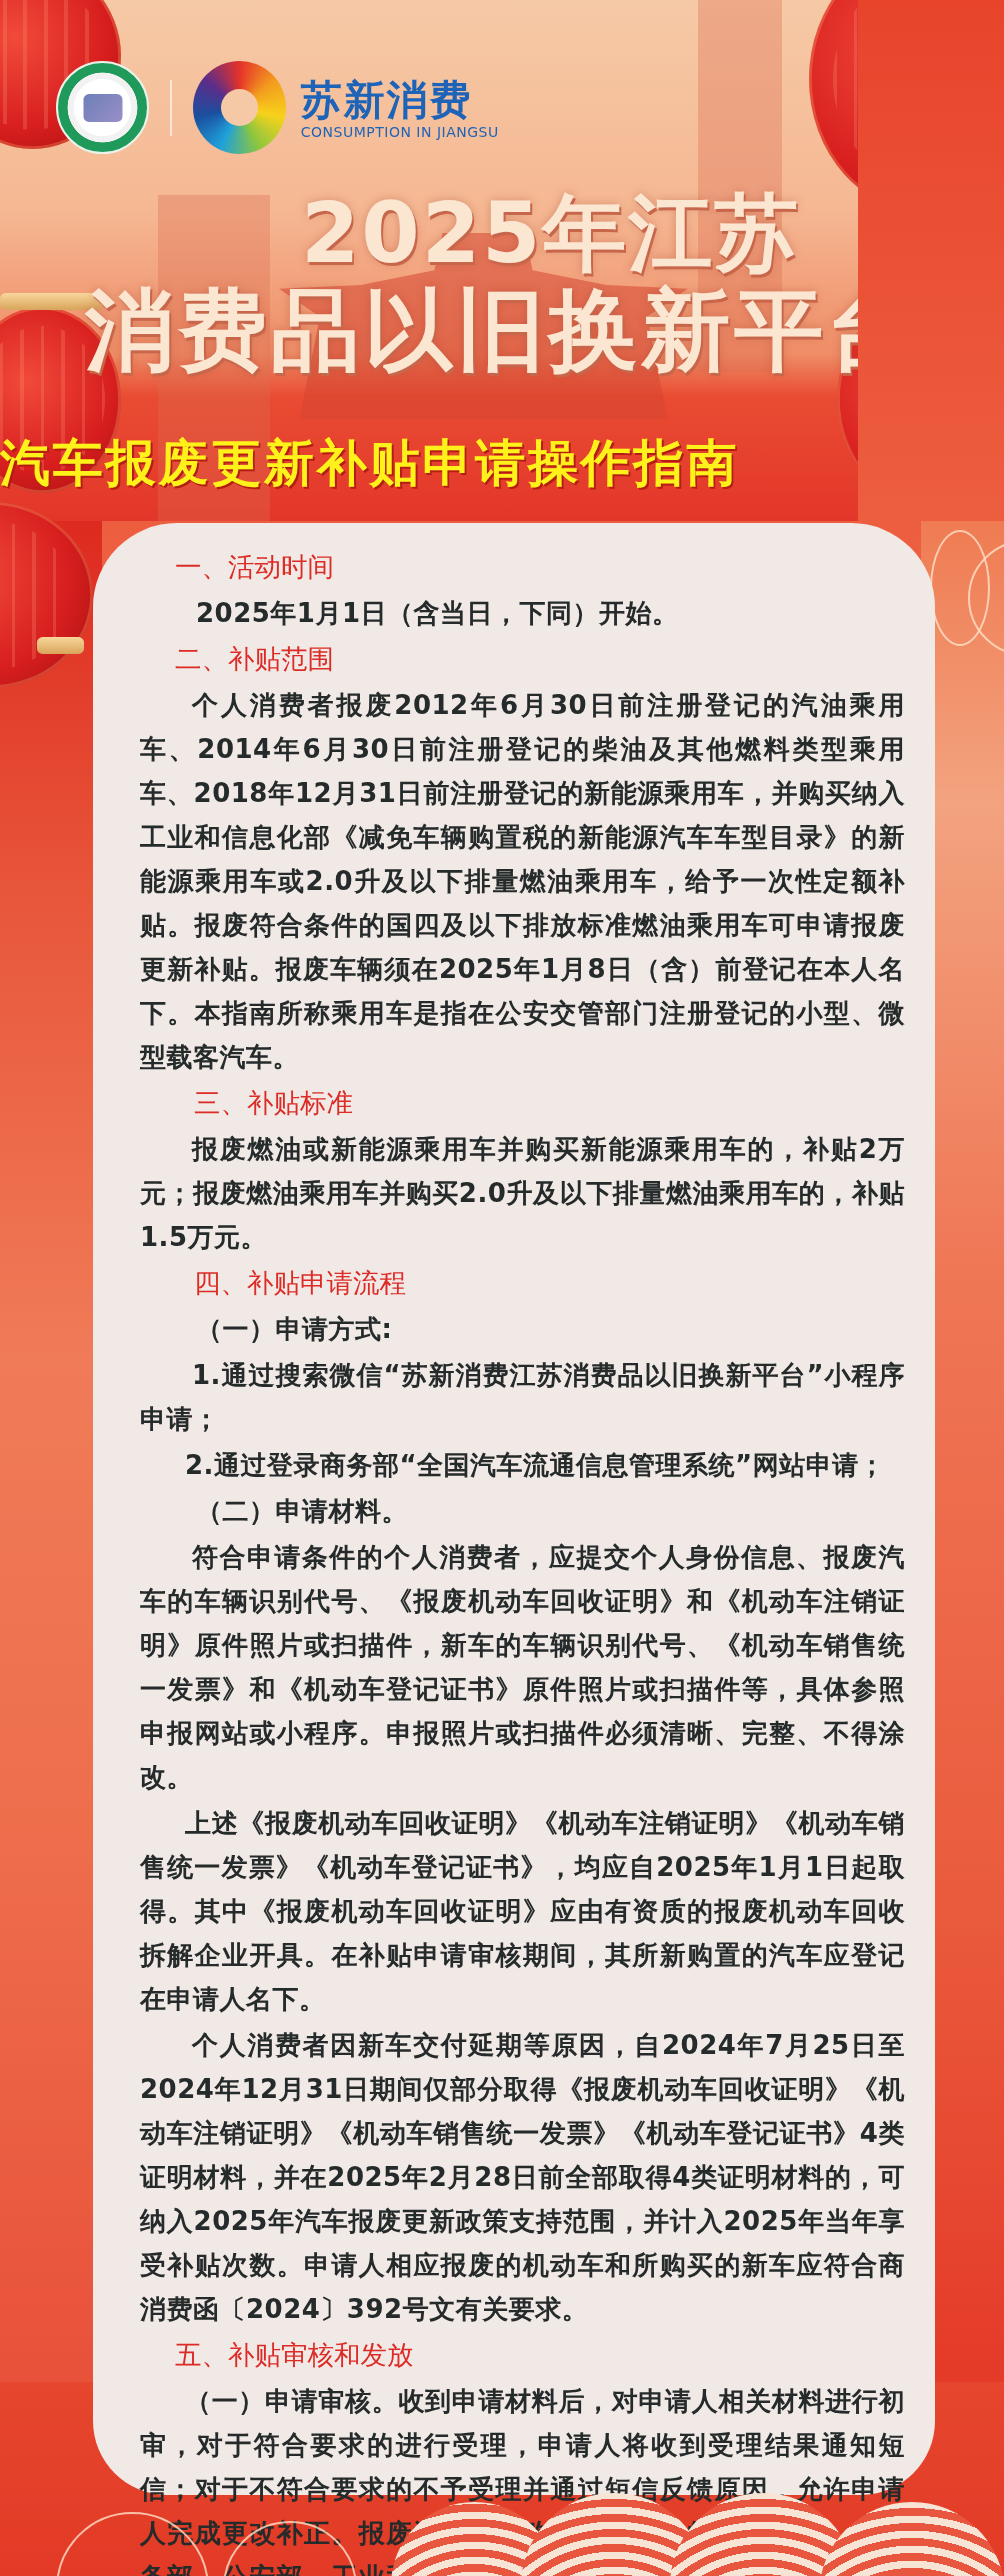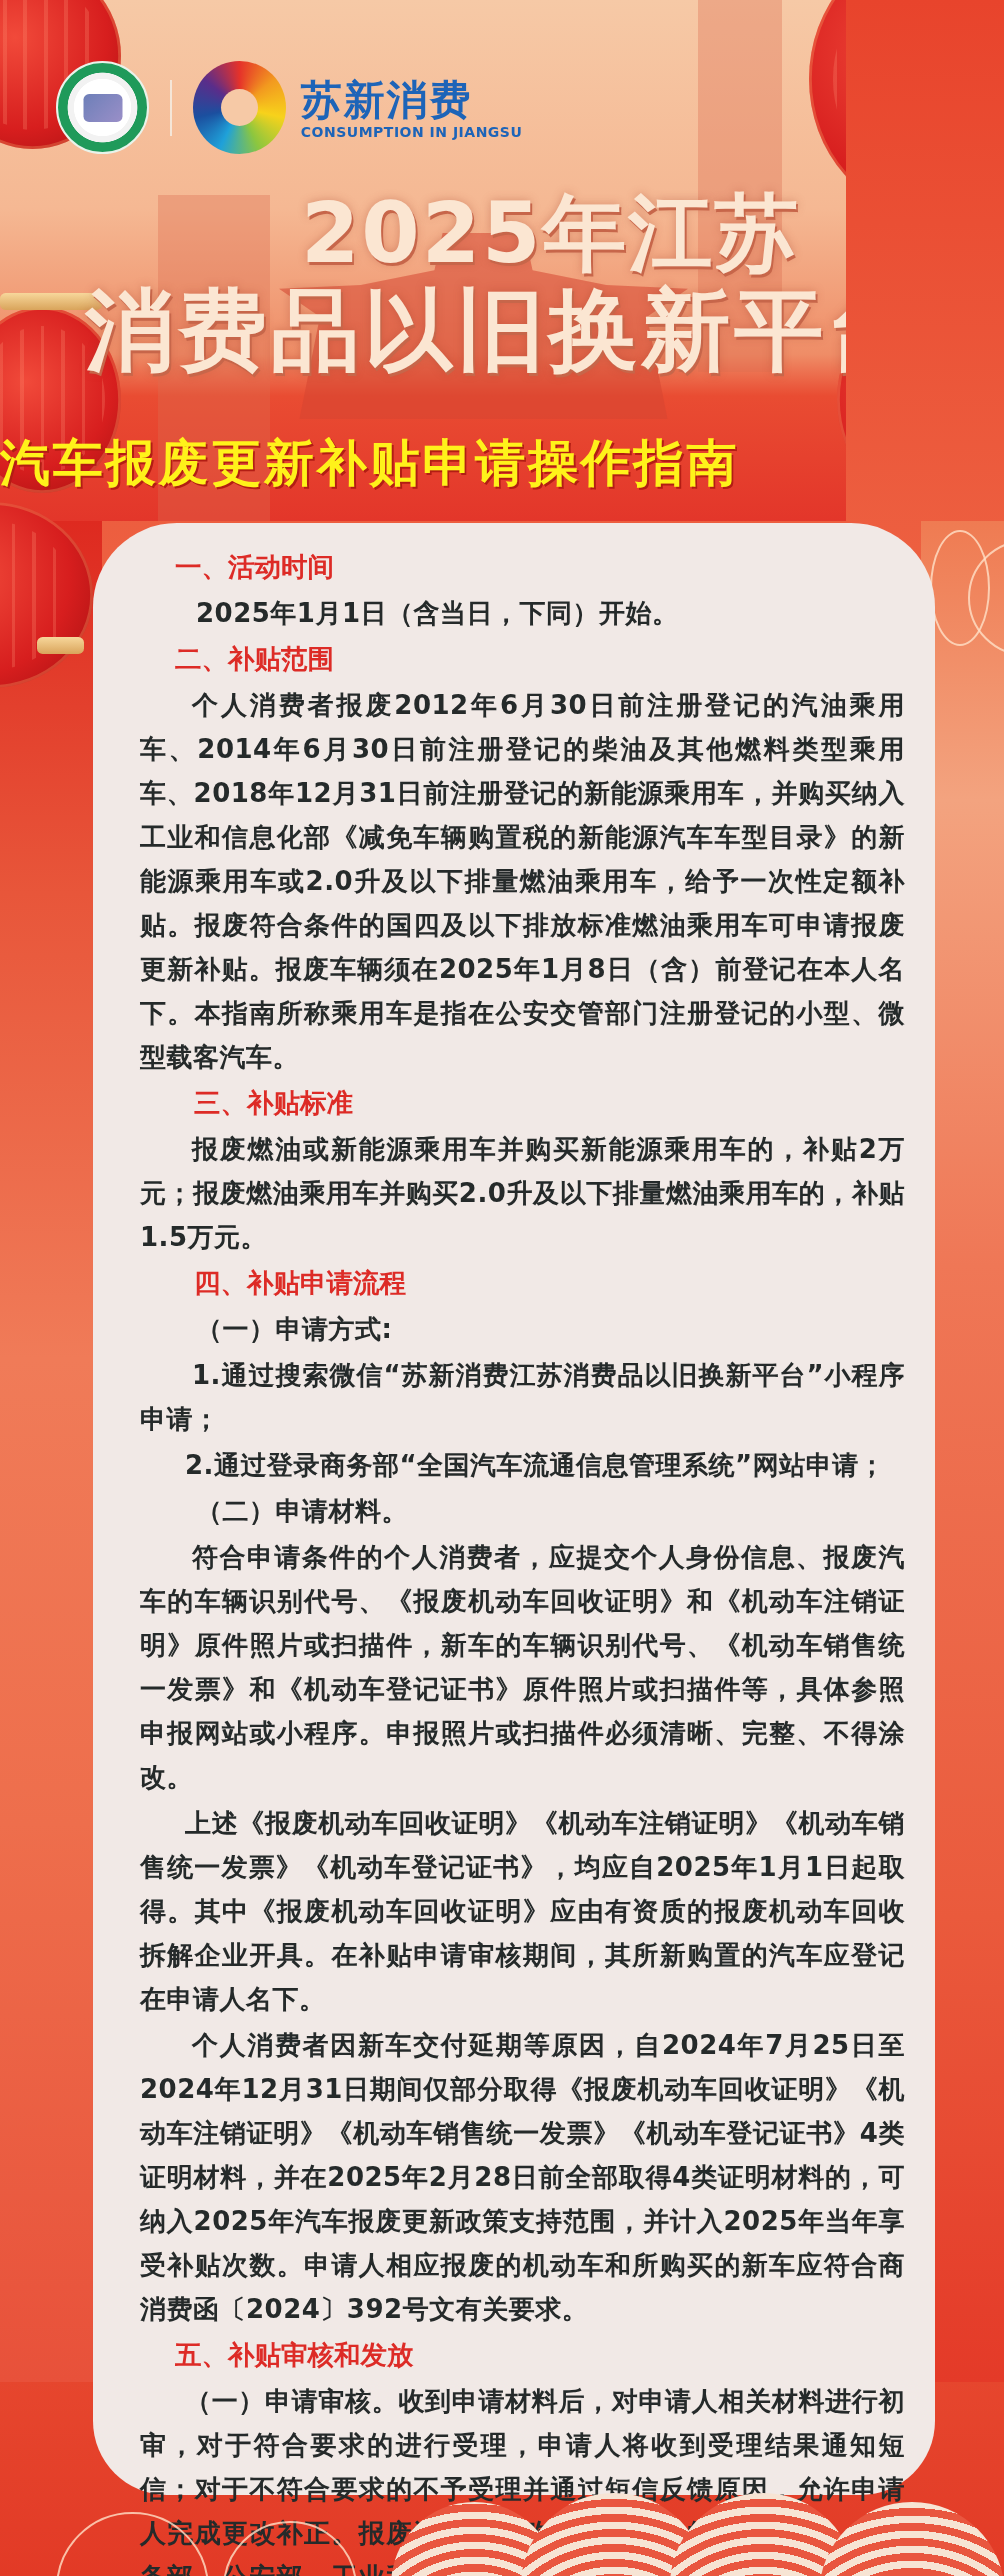--- a/index.html
+++ b/index.html
@@ -5,20 +5,21 @@
   html, body { margin: 0; padding: 0; }
   body {
     width: 1005px; height: 2576px; overflow: hidden; position: relative;
     font-family: "DejaVu Sans", "Liberation Sans", sans-serif;
     background: linear-gradient(180deg, #e8442c 0%, #ef6a48 30%, #f07a56 55%, #ec5a3a 80%, #e23a26 100%);
   }
   
   .banner {
     position: absolute; left: 0; top: 0; width: 846px; height: 521px; overflow: hidden;
     background: linear-gradient(180deg, #f6c9a6 0%, #f5b893 40%, #ef8d67 68%, #e94c32 76%, #e3362a 100%);
+    padding-left: 12px;
   }
   .bldg { position: absolute; background: rgba(220, 110, 80, 0.35); }
   .lantern {
     position: absolute; border-radius: 50%;
     background: radial-gradient(circle at 40% 40%, #f14a3a 0%, #d71e1e 60%, #a30f10 100%);
     box-shadow: inset 0 0 0 2.8px rgba(255,200,120,0.25);
   }
   .lantern::before {
     content: ""; position: absolute; inset: 10%;
     border-radius: 50%;
@@ -45,21 +46,21 @@
     width: 93px; height: 93px; border-radius: 50%;
     background: conic-gradient(#e5322a, #f29a1f, #f7d21b, #8cc63f, #1fa1d9, #1b4f9f, #5a2d8a, #e5322a);
     position: relative;
   }
   .swirl::after {
     content: ""; position: absolute; left: 30%; top: 30%; width: 40%; height: 40%;
     border-radius: 50%; background: #f6c9a6;
   }
   .brand-text { margin-left: 15px; }
   .brand-cn { font-size: 41px; font-weight: bold; color: #1d64b8; letter-spacing: 1.9px; line-height: 48px; }
-  .brand-en { font-size: 14px; font-weight: bold; color: #1d64b8; letter-spacing: 0.5px; }
+  .brand-en { font-size: 14px; font-weight: normal; color: #1d64b8; letter-spacing: 0.5px; }
   .title1, .title2 {
     position: absolute; left: 0; width: 1005px; text-align: center;
     font-weight: bold; color: #fbe6d2;
     text-shadow: 1.9px 2.8px 0 #c7664a, 0 0 9.3px rgba(160,60,40,0.35);
   }
   .title1 { top: 177px; font-size: 84px; letter-spacing: 1.9px; margin-left: 48px; }
   .title2 { top: 271px; font-size: 89px; letter-spacing: 3.7px; }
   .subtitle {
     position: absolute; left: 0; top: 430px; width: 1005px; 
     font-size: 50px; font-weight: bold; color: #fff21a; letter-spacing: 2.8px;
@@ -81,21 +82,21 @@
   .card {
     position: absolute; left: 93px; top: 523px; width: 842px; height: 1972px;
     background: #f1e9e6; border-radius: 84px 84px 74px 74px;
     box-sizing: border-box; padding: 22px 28px 0 45px;
   }
   .card p {
     margin: 2px; font-size: 26px; line-height: 44px; color: #252a2a; font-weight: bold;
     text-align: justify; letter-spacing: 0.5px;
   }
   .card h2 {
-    margin: 0; font-size: 26.5px; line-height: 44px; color: #dd2b26; font-weight: bold;
+    margin: 0; font-size: 26.5px; line-height: 44px; color: #dd2b26; font-weight: normal;
   }
   .ind1 { padding-left: 37px; }
   .ind2 { padding-left: 56px; }
   .indent { text-indent: 52px; }
   .indent-sm { text-indent: 45px; }
   
   .footer {
     position: absolute; left: 0; top: 2493px; width: 1005px; height: 83px; overflow: hidden;
   }
   .wave {

